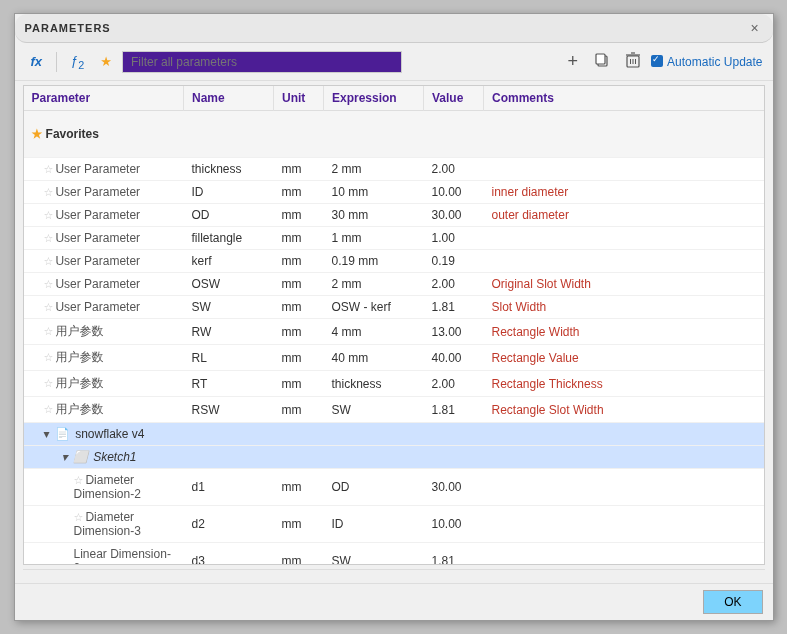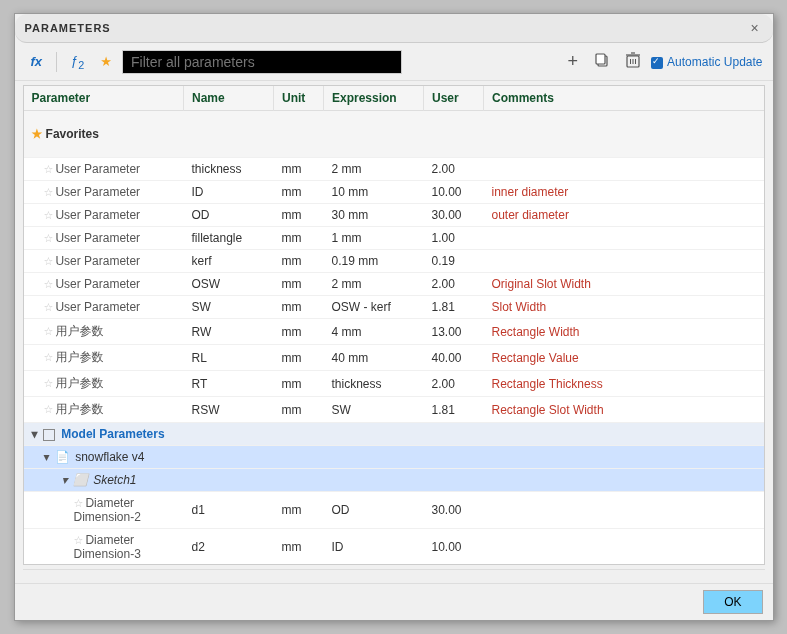--- a/index.html
+++ b/index.html
@@ -65,43 +65,43 @@
     .toolbar-separator {
       width: 1px;
       height: 20px;
       background: #ccc;
       margin: 0 4px;
     }
     .search-box {
       flex: 1;
       max-width: 280px;
       border: 1px solid #ccc;
-      background: #000000;
+      background: #4c1d95;
       padding: 3px 8px;
-      font-size: 14px;
+      font-size: 12px;
       color: #999;
       outline: none;
     }
     .toolbar-right {
       display: flex;
       align-items: center;
       margin-left: auto;
       gap: 6px;
     }
     .icon-btn {
       background: none;
       border: none;
       cursor: pointer;
       color: #555;
       font-size: 16px;
       padding: 2px 5px;
     }
     .auto-update {
       display: flex;
-      align-items: flex-end;
+      align-items: flex-start;
       gap: 4px;
       font-size: 12px;
       color: #1a6bbf;
       cursor: pointer;
     }
     .checkbox-blue {
       width: 12px;
       height: 12px;
       background: #1a6bbf;
       display: inline-block;
@@ -129,21 +129,21 @@
       font-size: 12px;
     }
     thead tr {
       background: #f5f5f5;
       border-bottom: 1px solid #ddd;
     }
     thead th {
       text-align: left;
       padding: 5px 8px;
       font-weight: 600;
-      color: #14532d;
+      color: #4c1d95;
       border-right: 1px solid #e0e0e0;
       white-space: nowrap;
       margin-top: 20px;
     }
     thead th:last-child { border-right: none; }
     tbody tr {
       border-bottom: 1px solid #f0f0f0;
     }
     tbody td {
       padding: 4px 8px;
@@ -254,21 +254,21 @@
   </div>
 
   <div class="table-container">
     <table>
       <thead>
         <tr>
           <th class="col-param">Parameter</th>
           <th class="col-name">Name</th>
           <th class="col-unit">Unit</th>
           <th class="col-expr">Expression</th>
-          <th class="col-value">User</th>
+          <th class="col-value">Value</th>
           <th class="col-comment">Comments</th>
         </tr>
       </thead>
       <tbody>
 
         <tr class="section-header-favorites">
           <td colspan="6">
             <span class="star-filled">★</span>
             <span>Favorites</span>
           </td>
@@ -379,27 +379,20 @@
           <td class="indent-1 param-name">
             <span class="star-icon">☆</span>用户参数
           </td>
           <td>RSW</td>
           <td>mm</td>
           <td>SW</td>
           <td>1.81</td>
           <td class="comment-col" style="color:#c0392b;">Rectangle Slot Width</td>
         </tr>
 
-        <tr class="section-header">
-          <td colspan="6">
-            <span class="expand-icon">▾</span>
-            <span class="model-icon"></span>
-            <span>Model Parameters</span>
-          </td>
-        </tr>
 
         <tr class="table-row row-selected">
           <td class="indent-1" colspan="6">
             <span class="expand-icon">▾</span>
             <span style="color:#888; margin-right:2px;">📄</span>
             <span>snowflake v4</span>
           </td>
         </tr>
 
         <tr class="table-row row-selected">

